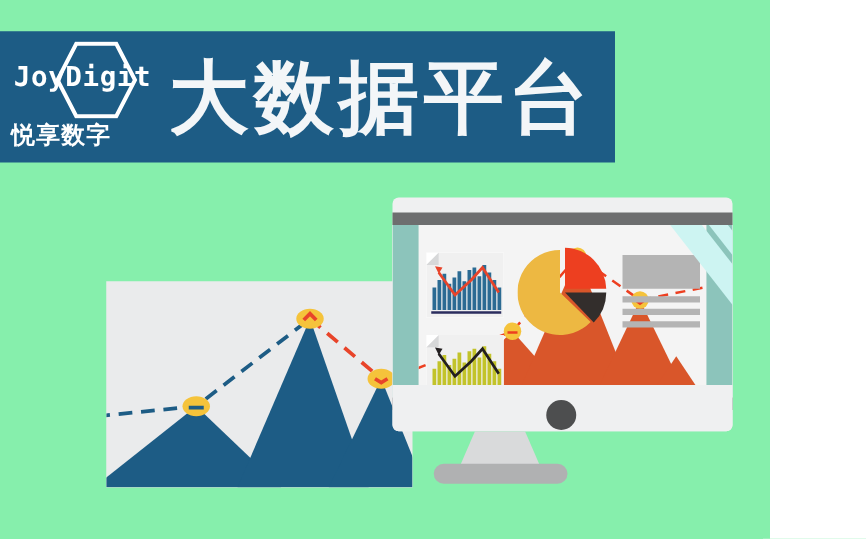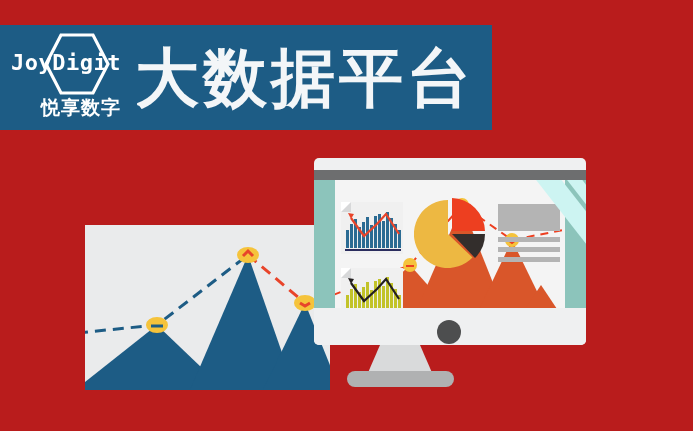--- a/index.html
+++ b/index.html
@@ -7,23 +7,23 @@
     padding: 0;
   }
   body {
     width: 693px;
     height: 431px;
     overflow: hidden;
     font-family: "Liberation Sans", sans-serif;
   }
   #stage {
     position: relative;
-    width: 693px;
+    width: 616px;
     height: 431px;
-    background: #b91c1c;
+    background: #86efac;
     overflow: hidden;
   }
 
   
   #banner {
     position: absolute;
     left: 0;
     top: 25px;
     width: 492px;
     height: 105px;
@@ -55,21 +55,21 @@
     font-weight: bold;
     letter-spacing: 0.5px;
     font-family: "DejaVu Sans Mono", monospace;
     white-space: nowrap;
   }
   #logo-sub {
     position: absolute;
     left: 9px;
     top: 70px;
     width: 112px;
-    text-align: right;
+    text-align: left;
     color: #ffffff;
     font-size: 19px;
     font-weight: bold;
     letter-spacing: 1px;
     white-space: nowrap;
   }
   #banner-title {
     color: #f3f6f8;
     font-size: 64px;
     font-weight: bold;

